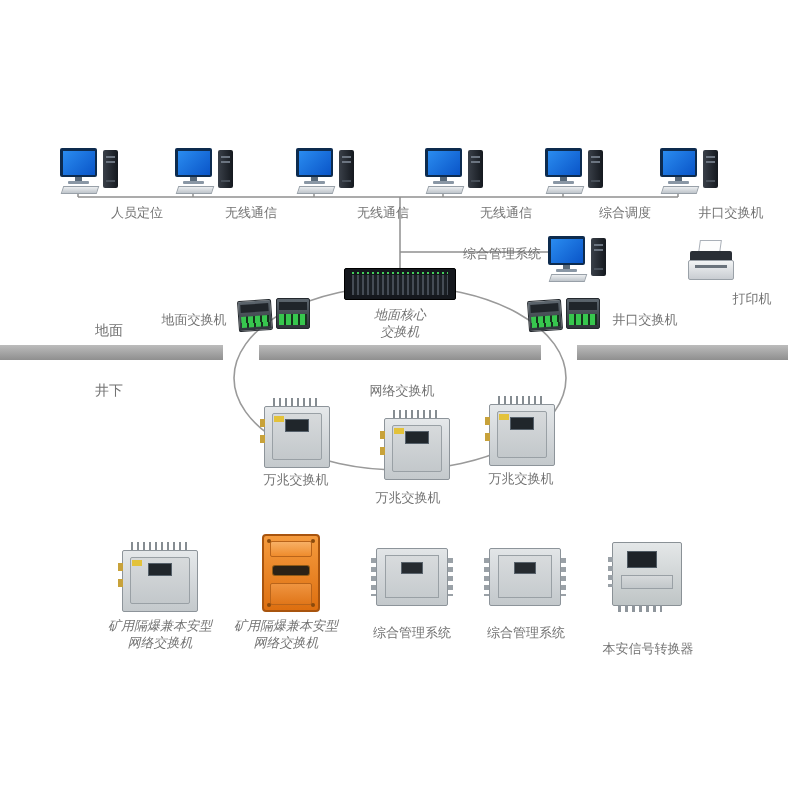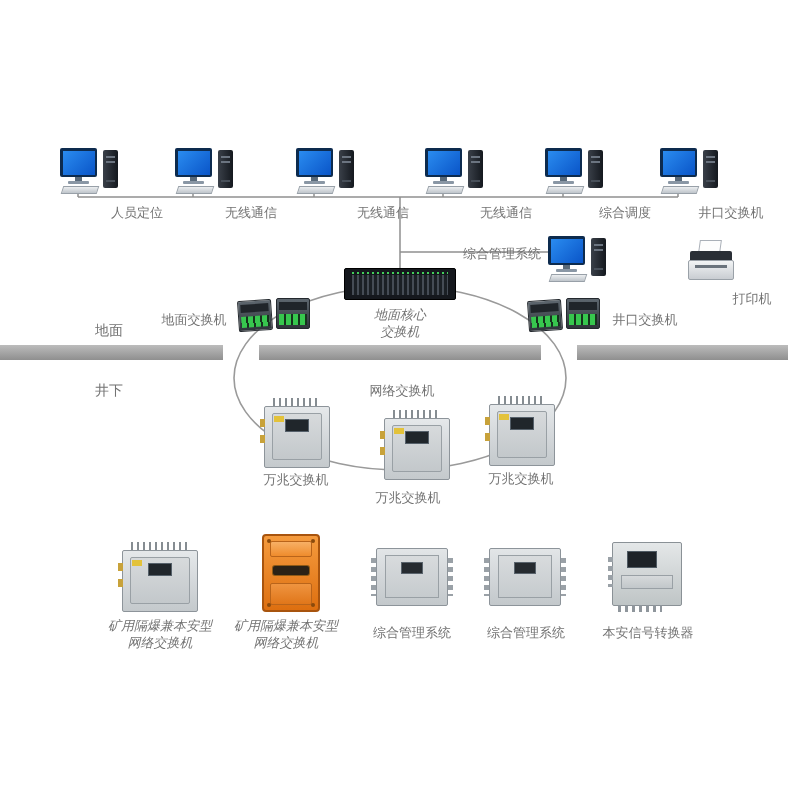--- a/index.html
+++ b/index.html
@@ -308,15 +308,15 @@
     <div class="ipanel"></div>
     <div class="iscr"></div>
   </div>
   <div class="lbl" style="left:526px;top:624px">综合管理系统</div>
 
   <div class="steel dev" style="left:612px;top:542px;width:70px;height:64px">
     <div class="sscr"></div>
     <div class="srail"></div>
     <div class="spins"></div>
   </div>
-  <div class="lbl" style="left:648px;top:624px">本安信号转换器</div>
+  <div class="lbl" style="left:648px;top:640px">本安信号转换器</div>
 
 </div>
 
 </body></html>

